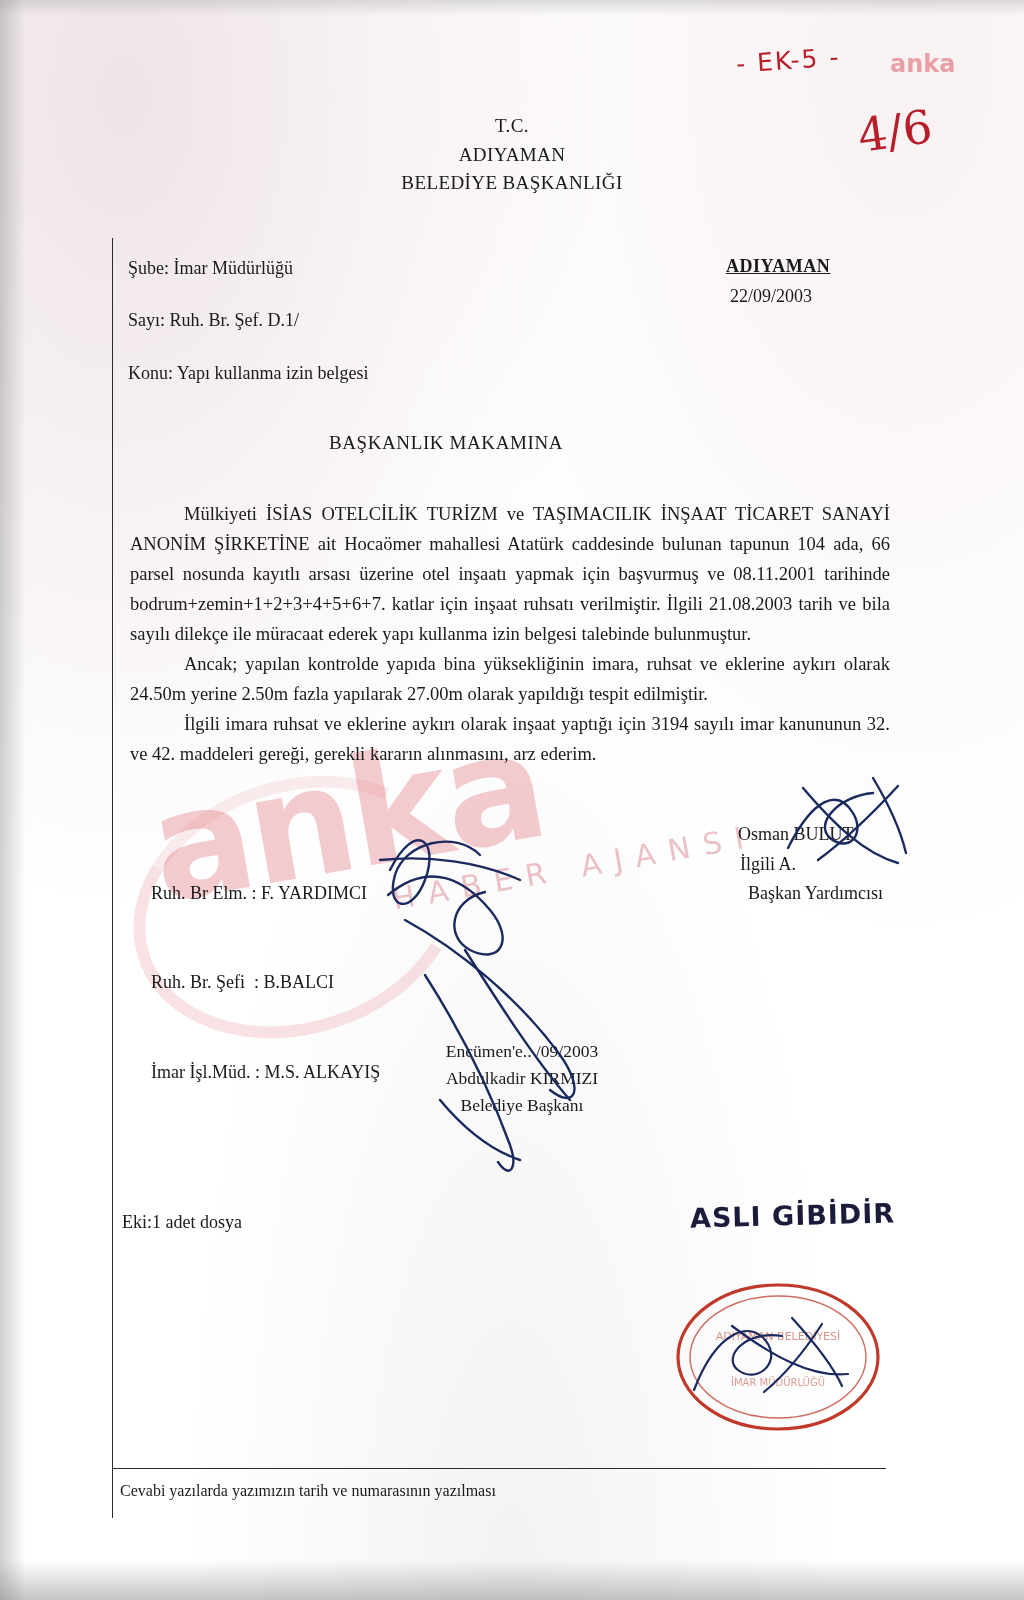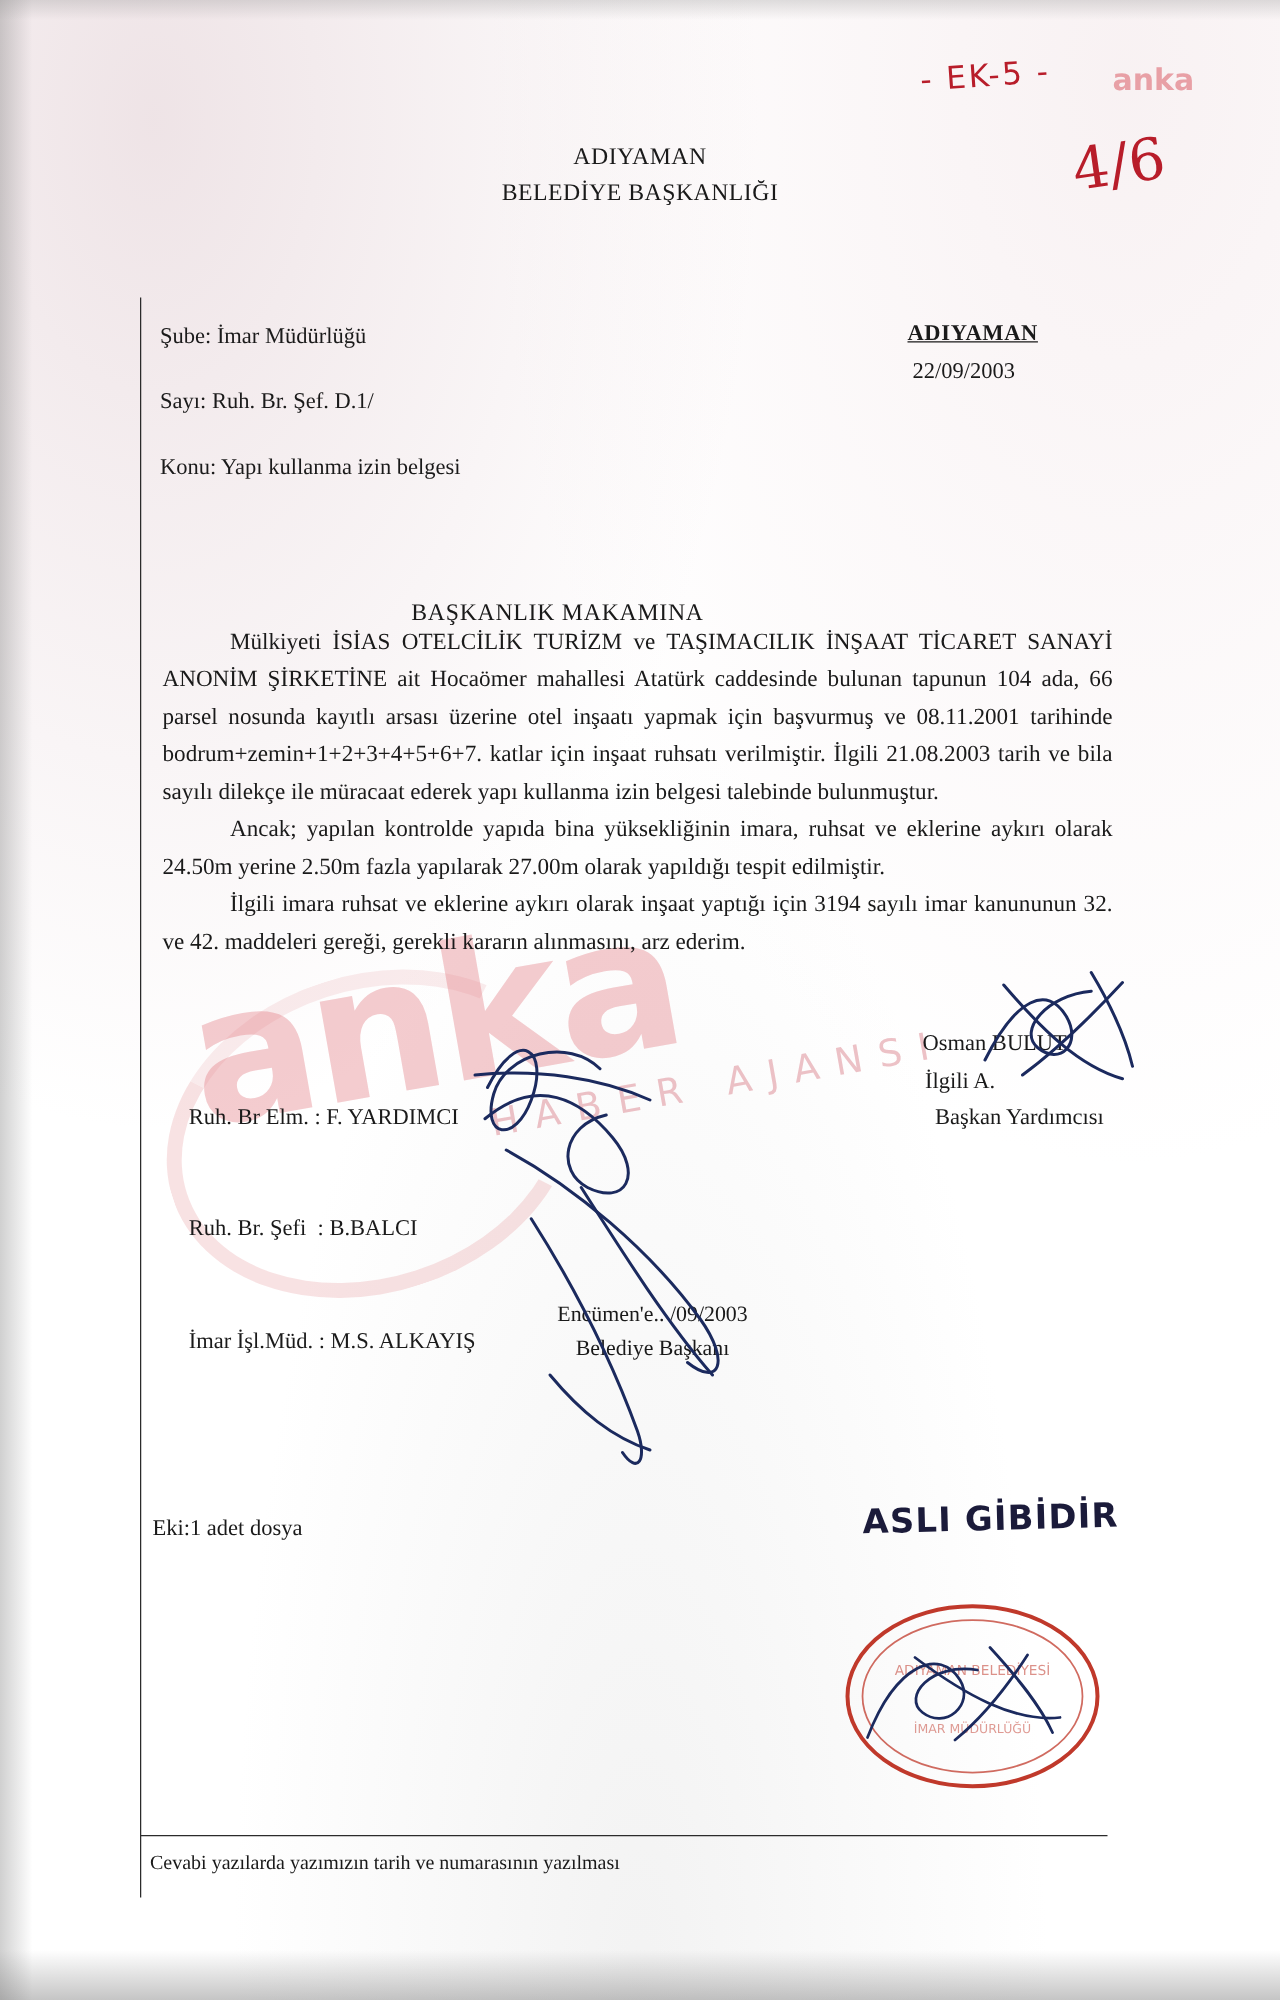--- a/index.html
+++ b/index.html
@@ -103,21 +103,20 @@
 
   .addressee {
     position: absolute;
     left: 0; top: 432px;
     width: 872px;
     text-align: center;
     font-size: 19px;
     letter-spacing: 0.6px;
     padding-left: 20px;
     box-sizing: border-box;
-    margin-top: 48px;
   }
 
   .body-text {
     position: absolute;
     left: 130px;
     top: 500px;
     width: 760px;
     font-size: 18.5px;
     line-height: 1.62;
     text-align: justify;
@@ -276,20 +275,21 @@
   <div class="wm-sub">HABER AJANSI</div>
   <div class="wm-anka-small">anka</div>
 
   <div class="hand-ek">- EK-5 -</div>
   <div class="hand-num">4/6</div>
 
   <div class="vrule"></div>
   <div class="hrule"></div>
 
   <div class="header">
+    <div class="tc">T.C.</div>
     <div>ADIYAMAN</div>
     <div>BELEDİYE BAŞKANLIĞI</div>
   </div>
 
   <div class="meta meta-sube">Şube: İmar Müdürlüğü</div>
   <div class="meta meta-sayi">Sayı: Ruh. Br. Şef. D.1/</div>
   <div class="meta meta-konu">Konu: Yapı kullanma izin belgesi</div>
   <div class="place">ADIYAMAN</div>
   <div class="date">22/09/2003</div>
 
@@ -308,20 +308,21 @@
   </div>
 
   <div class="sign-right">
     <div>Osman BULUT</div>
     <div class="r2">İlgili A.</div>
     <div class="r3">Başkan Yardımcısı</div>
   </div>
 
   <div class="encumen">
     <div>Encümen'e.. /09/2003</div>
+    <div>Abdulkadir KIRMIZI</div>
     <div>Belediye Başkanı</div>
   </div>
 
   <div class="eki">Eki:1 adet dosya</div>
 
   <div class="asli">ASLI GİBİDİR</div>
 
   <div class="footer-note">Cevabi yazılarda yazımızın tarih ve numarasının yazılması</div>
 
   <svg class="ink" style="left:370px; top:800px;" width="300" height="400" viewBox="0 0 300 400">

